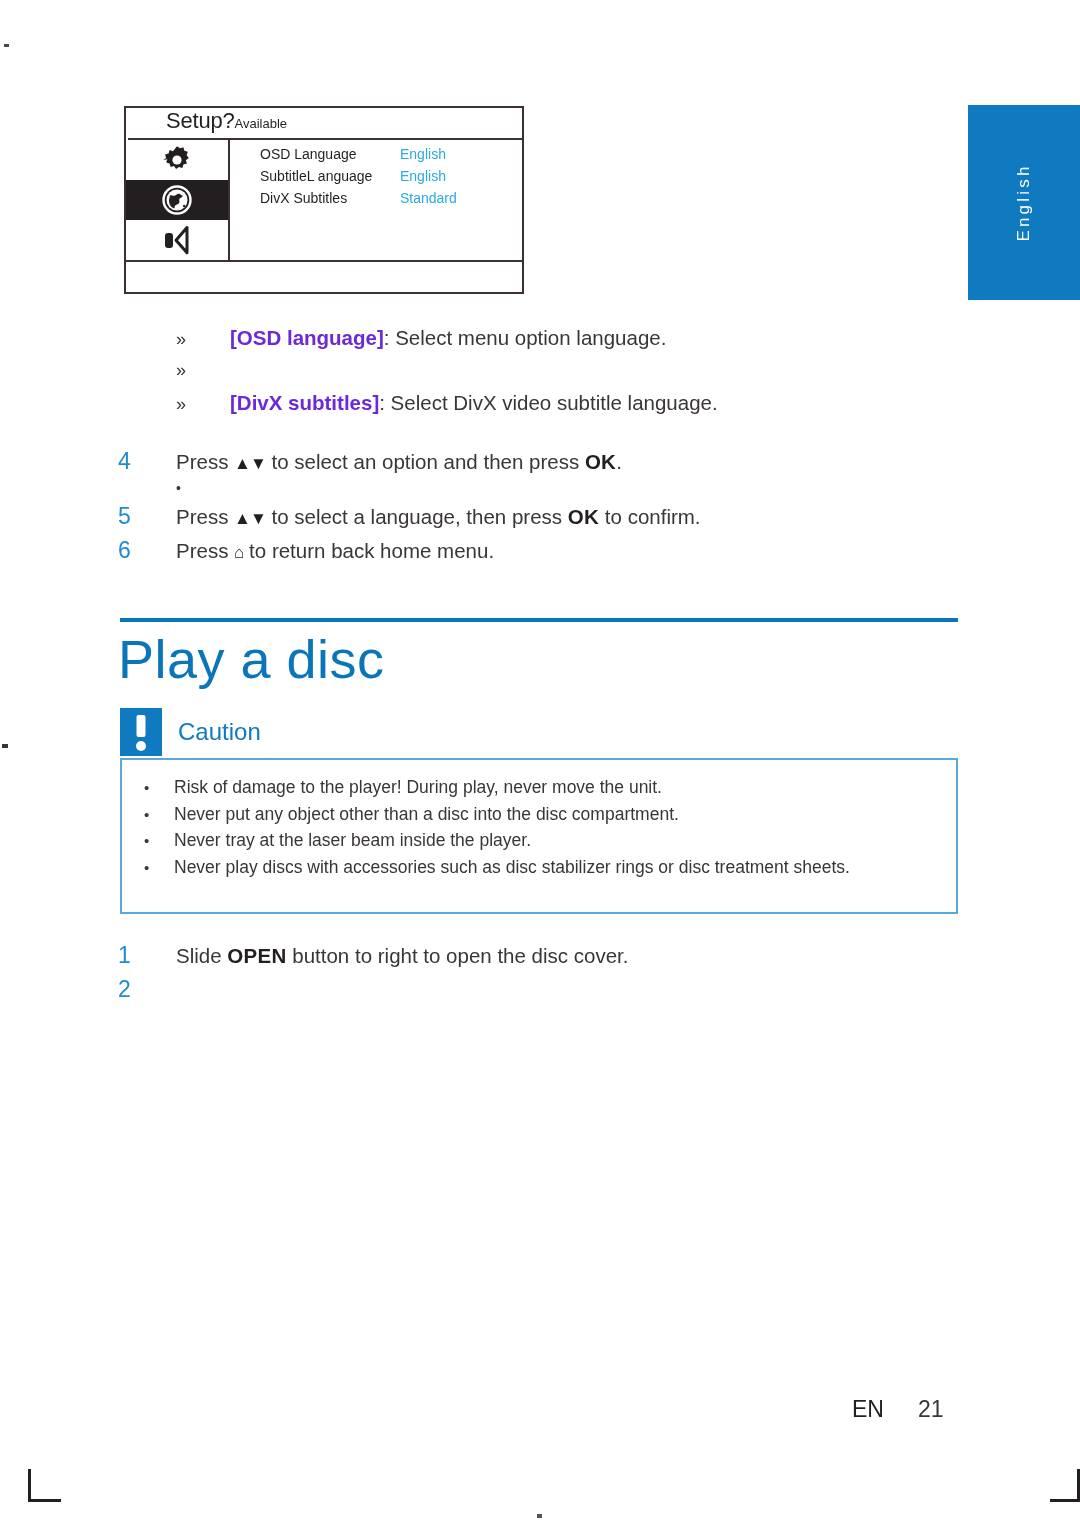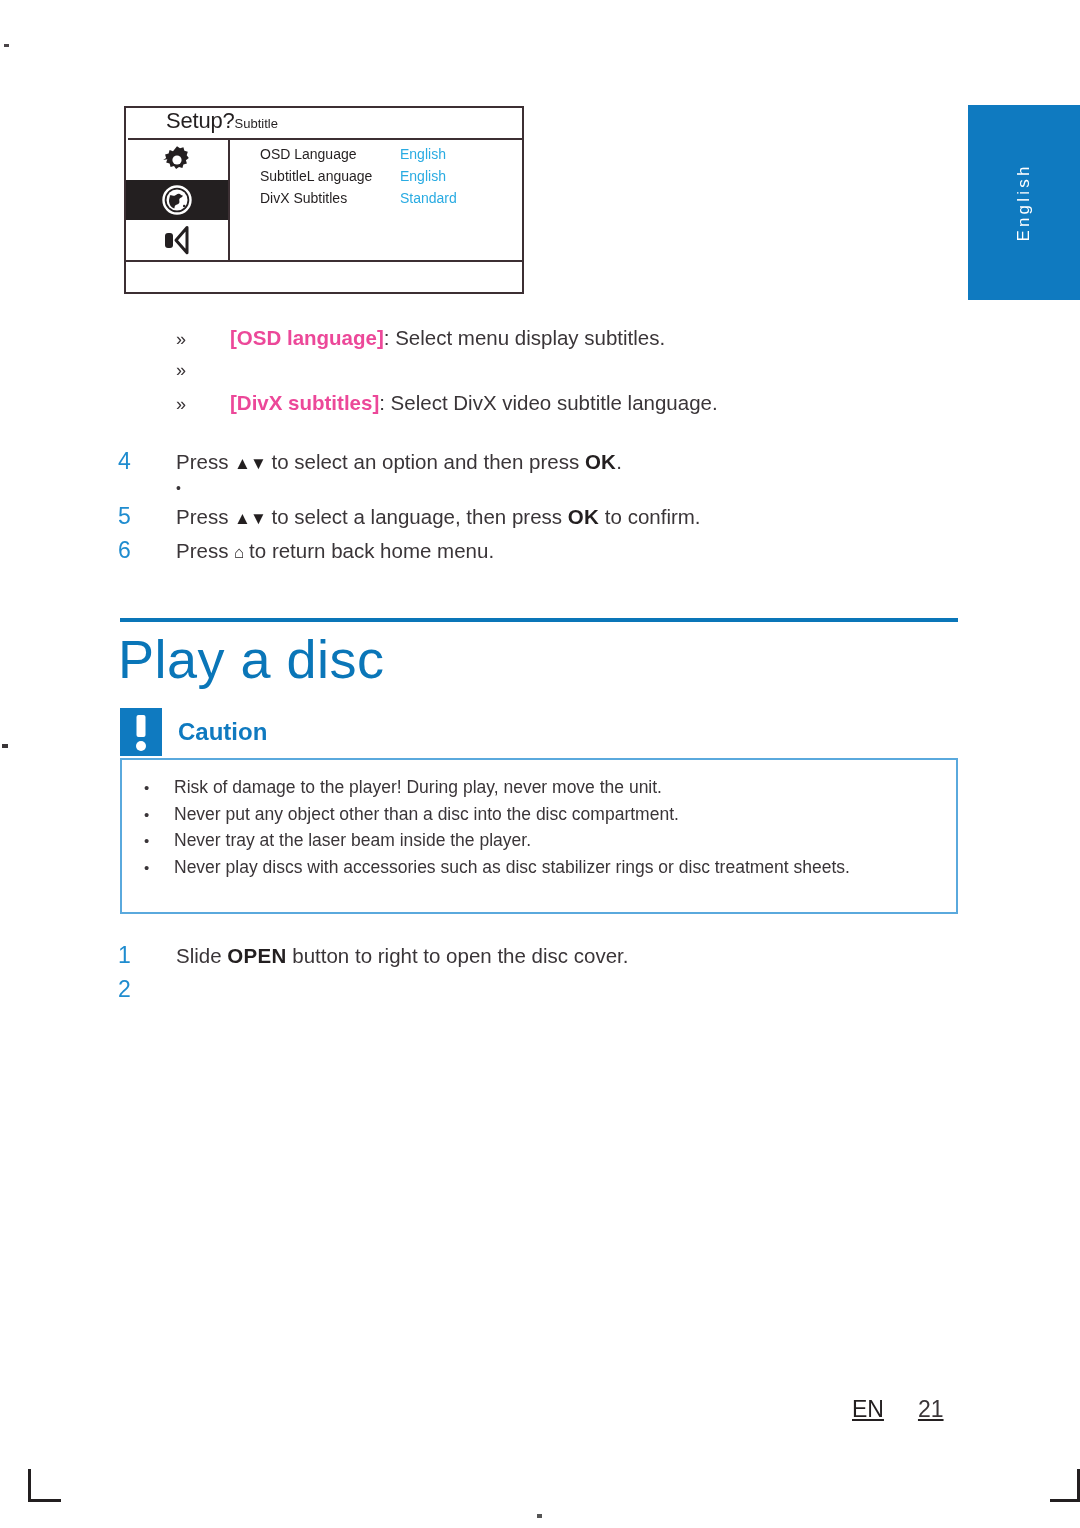--- a/index.html
+++ b/index.html
@@ -160,21 +160,21 @@
     font-size: 20.5px;
     color: #3a3538;
     line-height: 1.38;
   }
   .sub-bullet .marker {
     width: 54px;
     flex: 0 0 54px;
     font-size: 18px;
     color: #3a3538;
   }
-  .sub-bullet b { font-weight: bold; color: #ec4899; }
+  .sub-bullet b { font-weight: bold; color: #6d28d9; }
 
   .steps {
     position: absolute;
     left: 118px;
     top: 444px;
     width: 860px;
   }
   .step {
     display: flex;
     align-items: baseline;
@@ -226,21 +226,20 @@
     font-family: "Liberation Sans", sans-serif;
   }
 
   
   .caution-head {
     position: absolute;
     left: 120px;
     top: 708px;
     display: flex;
     align-items: center;
-    font-weight: bold;
   }
   .caution-icon {
     width: 42px;
     height: 48px;
     background: #0f7ac0;
     position: relative;
     flex: 0 0 42px;
   }
   .caution-icon .bang-stem {
     position: absolute;
@@ -304,42 +303,41 @@
 
   
   .footer {
     position: absolute;
     left: 852px;
     top: 1396px;
     display: flex;
     align-items: baseline;
     font-size: 23px;
     color: #231f20;
-    text-decoration: underline;
   }
   .footer .fpage { margin-left: 34px; color: #3a3538; }
 </style>
 </head>
 <body>
 
 <div class="crop-mark tick-tl"></div>
 <div class="crop-mark tick-mid-l"></div>
 <div class="crop-mark cm-bl-v"></div>
 <div class="crop-mark cm-bl-h"></div>
 <div class="crop-mark cm-br-h"></div>
 <div class="crop-mark cm-br-v"></div>
 <div class="crop-mark cm-bot-dot"></div>
 
 <div class="lang-tab">
   <div class="lang-tab-text">English</div>
 </div>
 
 <div class="osd">
   <div class="osd-title-row">
-    <span class="osd-title-main">Setup?</span><span class="osd-title-sub">Subtitle</span>
+    <span class="osd-title-main">Setup?</span><span class="osd-title-sub">Available</span>
   </div>
   <div class="osd-rule"></div>
 
   <div class="osd-body">
     <div class="osd-iconcol">
       <div class="osd-iconcell">
         <span>
           <svg width="34" height="34" viewBox="0 0 34 34">
             <g fill="#231f20">
               <path d="M17 3.2l3.0 2.1 3.4-1.0 1.0 3.5 3.4 1.0-1.1 3.4 2.1 2.9-2.9 2.1 1.0 3.4-3.5 1.0-1.0 3.4-3.4-1.1-2.9 2.1-2.1-2.9-3.4 1.0-1.0-3.5-3.4-1.0 1.1-3.4L3.2 17l2.9-2.1-1.0-3.4 3.5-1.0 1.0-3.4 3.4 1.1z"></path>
@@ -383,21 +381,21 @@
       </div>
     </div>
   </div>
 
   <div class="osd-foot"></div>
 </div>
 
 <div class="sub-bullets">
   <div class="sub-bullet">
     <span class="marker">»</span>
-    <span><b>[OSD language]</b><span>: Select menu display subtitles.</span></span>
+    <span><b>[OSD language]</b><span>: Select menu option language.</span></span>
   </div>
   <div class="sub-bullet">
     <span class="marker">»</span>
   </div>
   <div class="sub-bullet">
     <span class="marker">»</span>
     <span><b>[DivX subtitles]</b><span>: Select DivX video subtitle language.</span></span>
   </div>
 </div>
 

